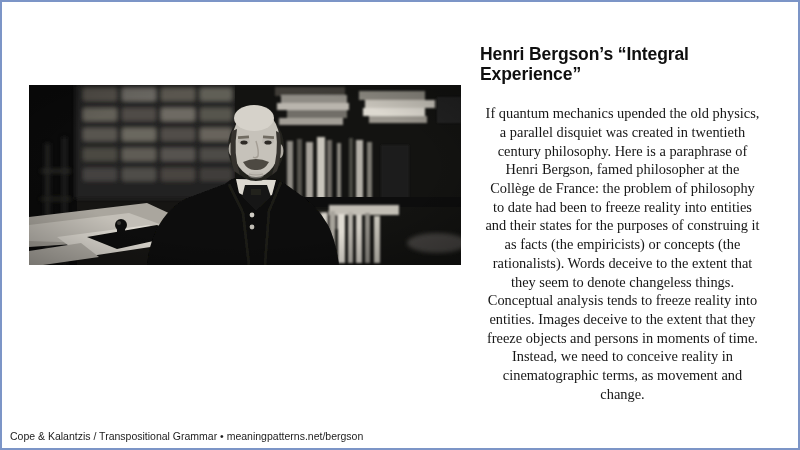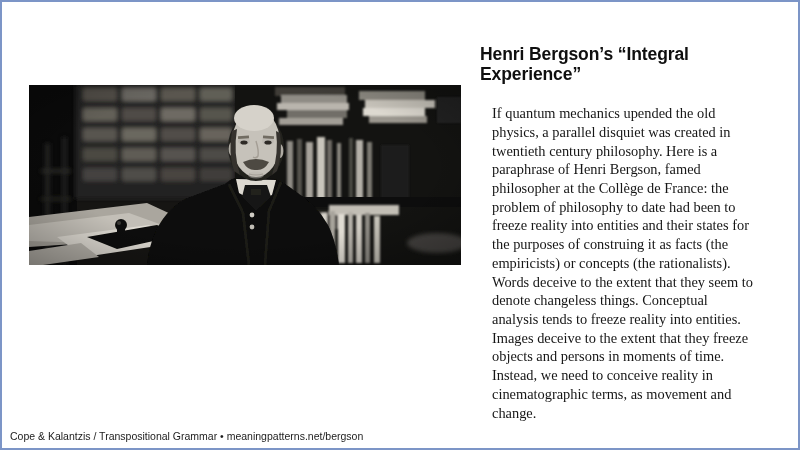--- a/index.html
+++ b/index.html
@@ -9,22 +9,22 @@
     font-family:"Liberation Sans",sans-serif;
   }
   .photo{position:absolute;left:27px;top:83px;width:432px;height:180px;margin:0;}
   .photo svg{display:block;width:100%;height:100%;}
   .content{position:absolute;left:478px;top:38px;width:285px;}
   .title{
     margin:4px 0 20px 0;font-family:"Liberation Sans",sans-serif;
     font-size:17.5px;font-weight:bold;color:#0f0f0f;letter-spacing:-0.1px;line-height:1.15;
   }
   .body-text{
-    margin:12px;font-family:"Liberation Serif",serif;
-    font-size:14.4px;line-height:18.7px;color:#161616;text-align:left;
+    margin:4px;font-family:"Liberation Serif",serif;
+    font-size:14.4px;line-height:18.7px;color:#161616;text-align:center;
   }
   .footer{
     position:absolute;left:8px;bottom:6px;
     font-family:"Liberation Sans",sans-serif;font-size:10.5px;color:#1c1c1c;
   }
 </style>
 </head>
 <body>
 
 <div class="slide" style="border-color: rgb(124, 149, 199); background: rgb(255, 255, 255);">

